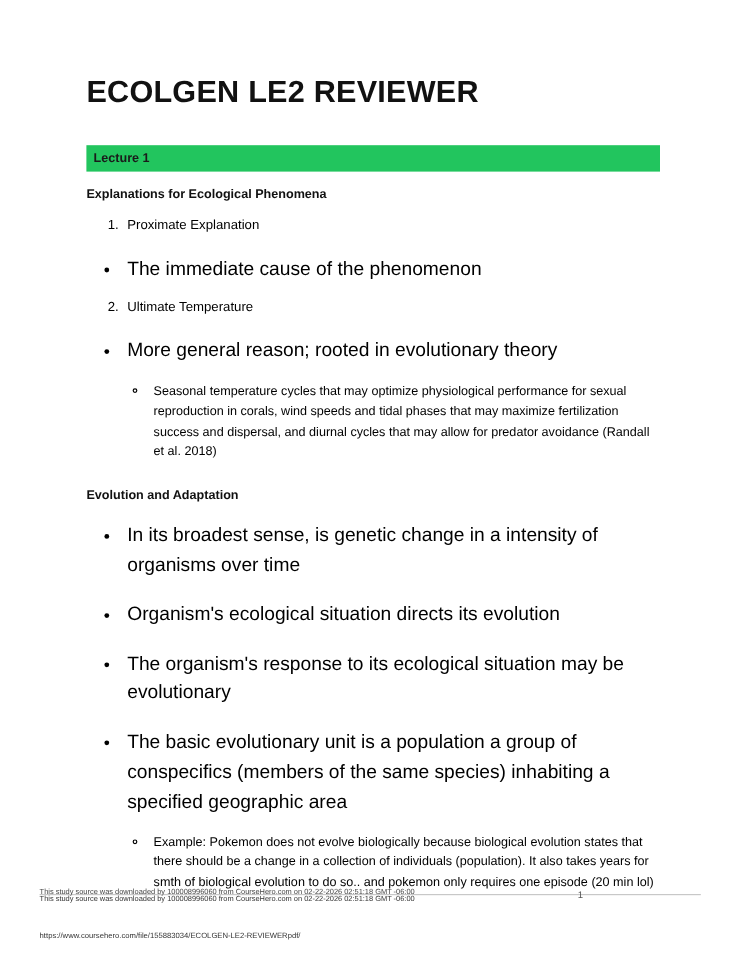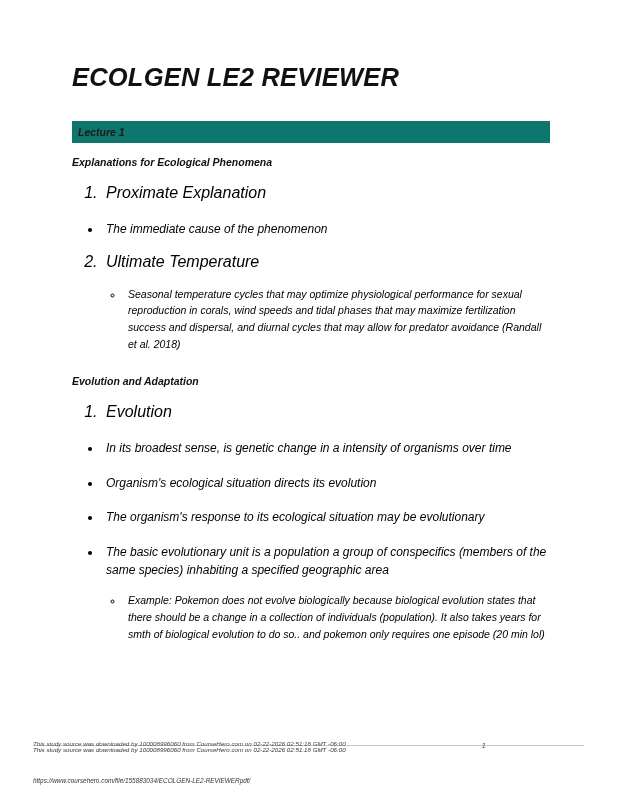--- a/index.html
+++ b/index.html
@@ -13,38 +13,37 @@
     font-family: "Liberation Sans", sans-serif;
     color: #000000;
     overflow: hidden;
   }
   .page {
     position: relative;
     width: 519px;
     height: 799px;
     background: #ffffff;
     box-sizing: border-box;
-    font-style: italic;
   }
   .content {
     position: absolute;
     left: 72px;
     top: 62px;
     width: 478px;
   }
   .doc-title {
     font-size: 25.5px;
     font-weight: bold;
     letter-spacing: 0.2px;
     margin: 0 0 28px 0;
     line-height: 1.2;
     color: #111111;
   }
   .section-band {
-    background: #0f766e;
+    background: #22c55e;
     padding: 5px 6px 5px 6px;
     font-size: 10.5px;
     font-weight: bold;
     margin: 0 0 13px 0;
     color: #1a1a1a;
   }
   .heading {
     font-size: 10.5px;
     font-weight: bold;
     margin: 0 0 13px 0;
@@ -52,32 +51,32 @@
   }
   .heading.spaced {
     margin-top: 22px;
   }
   ol.num-list {
     list-style: decimal;
     margin: 0 0 12px 0;
     padding-left: 30px;
   }
   ol.num-list > li {
-    font-size: 16px;
+    font-size: 11px;
     line-height: 1.45;
     margin-bottom: 2px;
     padding-left: 4px;
   }
   ul.bullet-list {
     list-style: disc;
     margin: 0 0 12px 0;
     padding-left: 30px;
   }
   ul.bullet-list > li {
-    font-size: 12px;
+    font-size: 16px;
     line-height: 1.55;
     margin-bottom: 10px;
     padding-left: 4px;
     margin-top: 16px;
   }
   ul.circle-list {
     list-style: circle;
     margin: 0 0 12px 0;
     padding-left: 52px;
   }
@@ -149,30 +148,30 @@
 
     <ul class="bullet-list">
       <li>The immediate cause of the phenomenon</li>
     </ul>
 
 
     <ol class="num-list" start="2">
       <li>Ultimate Temperature</li>
     </ol>
 
+    <ul class="bullet-list">
+      <li>More general reason; rooted in evolutionary theory</li>
+    </ul>
 
     <ul class="circle-list">
       <li>Seasonal temperature cycles that may optimize physiological performance for sexual reproduction in corals, wind speeds and tidal phases that may maximize fertilization success and dispersal, and diurnal cycles that may allow for predator avoidance (Randall et al. 2018)</li>
     </ul>
 
     <div class="heading spaced">Evolution and Adaptation</div>
 
-    <ol class="num-list">
-      <li>Evolution</li>
-    </ol>
 
     <ul class="bullet-list">
       <li>In its broadest sense, is genetic change in a intensity of organisms over time</li>
       <li>Organism's ecological situation directs its evolution</li>
       <li>The organism's response to its ecological situation may be evolutionary</li>
       <li>The basic evolutionary unit is a population a group of conspecifics (members of the same species) inhabiting a specified geographic area</li>
     </ul>
 
     <ul class="circle-list">
       <li>Example: Pokemon does not evolve biologically because biological evolution states that there should be a change in a collection of individuals (population). It also takes years for smth of biological evolution to do so.. and pokemon only requires one episode (20 min lol)</li>

